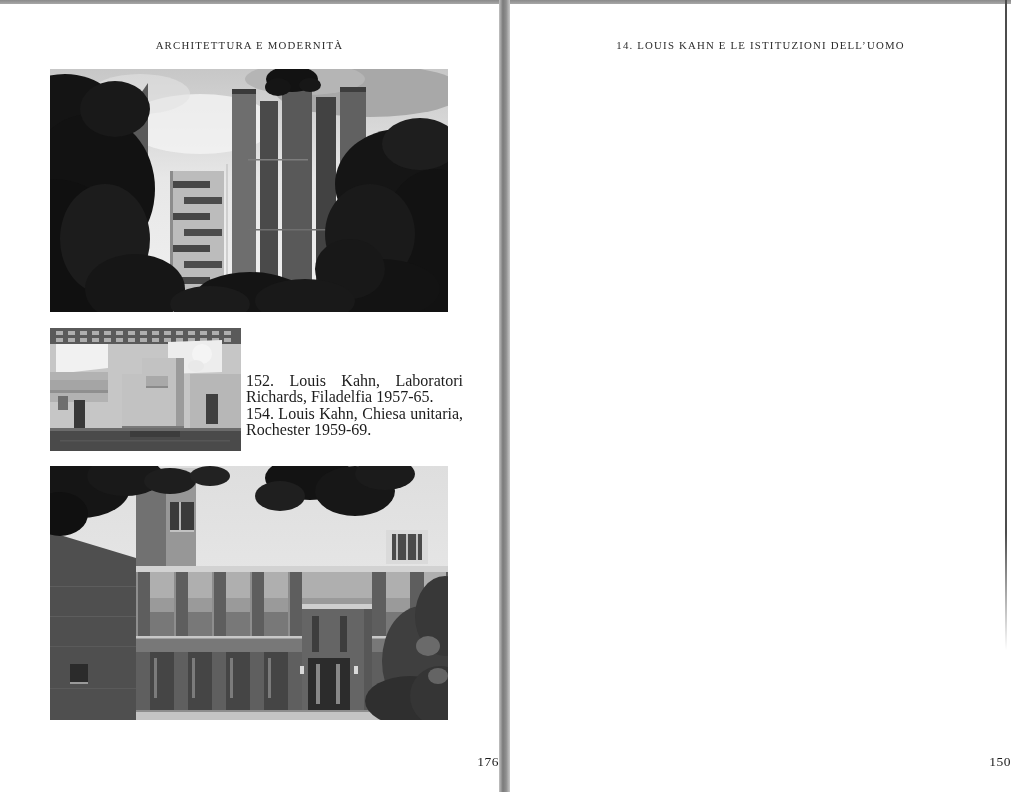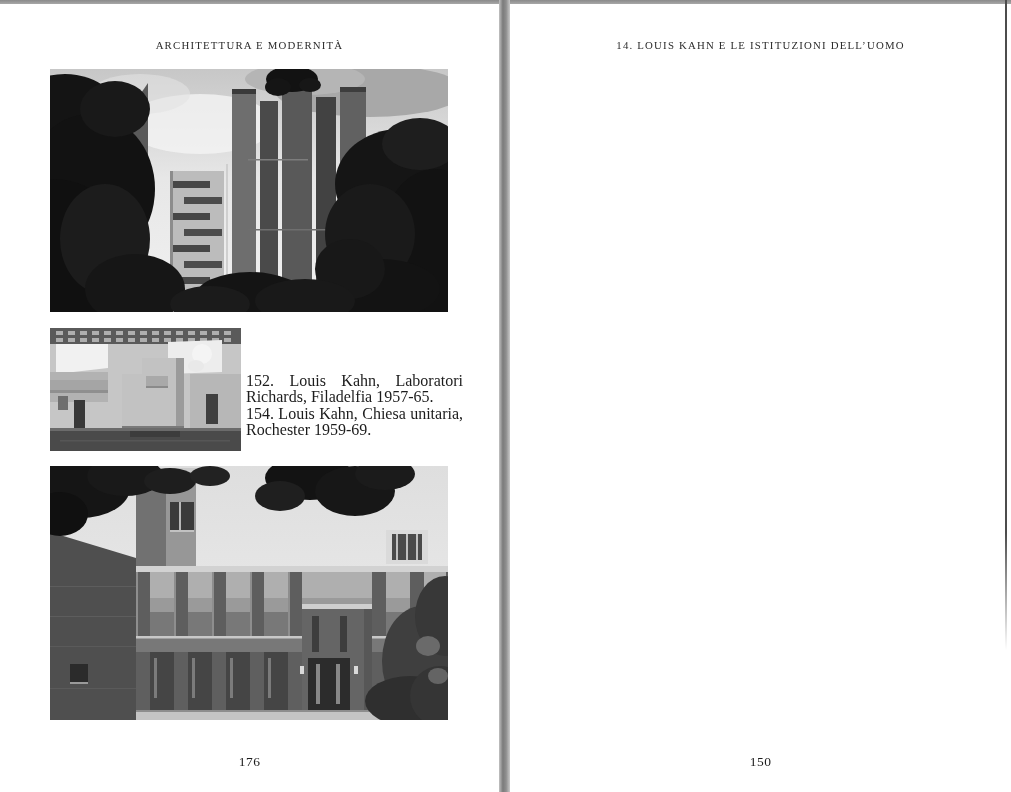--- a/index.html
+++ b/index.html
@@ -9,21 +9,21 @@
             background:linear-gradient(#8a8a8a,#a8a8a8);}
   .gutter{position:absolute;top:0;left:499px;width:11px;height:792px;
           background:linear-gradient(to right,#c2c2c2,#7b7b7b 35%,#8f8f8f 65%,#c9c9c9);}
   .page-edge-line{position:absolute;top:0;left:1005px;width:2px;height:650px;
           background:linear-gradient(#4c4c4c 82%,rgba(76,76,76,0));}
   .page{position:absolute;top:0;height:697px;}
   .page-left{left:0;width:499px;}
   .page-right{left:510px;width:501px;}
   .running-head{position:absolute;top:39px;left:0;width:100%;text-align:center;
                 font-size:10.8px;letter-spacing:1.2px;color:#2b2b2b;white-space:nowrap;}
-  .folio{position:absolute;top:754px;left:0;width:100%;text-align:center;
+  .folio{position:absolute;top:754px;left:0;width:100%;text-align:right;
          font-size:13.5px;letter-spacing:.5px;}
   .photo{position:absolute;line-height:0;}
   .photo svg{display:block;}
   .captions{position:absolute;left:246px;top:373px;width:217px;
             font-size:16px;line-height:16px;text-align:justify;}
   .caption{margin:0 0 0.5px 0;}
 </style>
 </head>
 <body>
 

